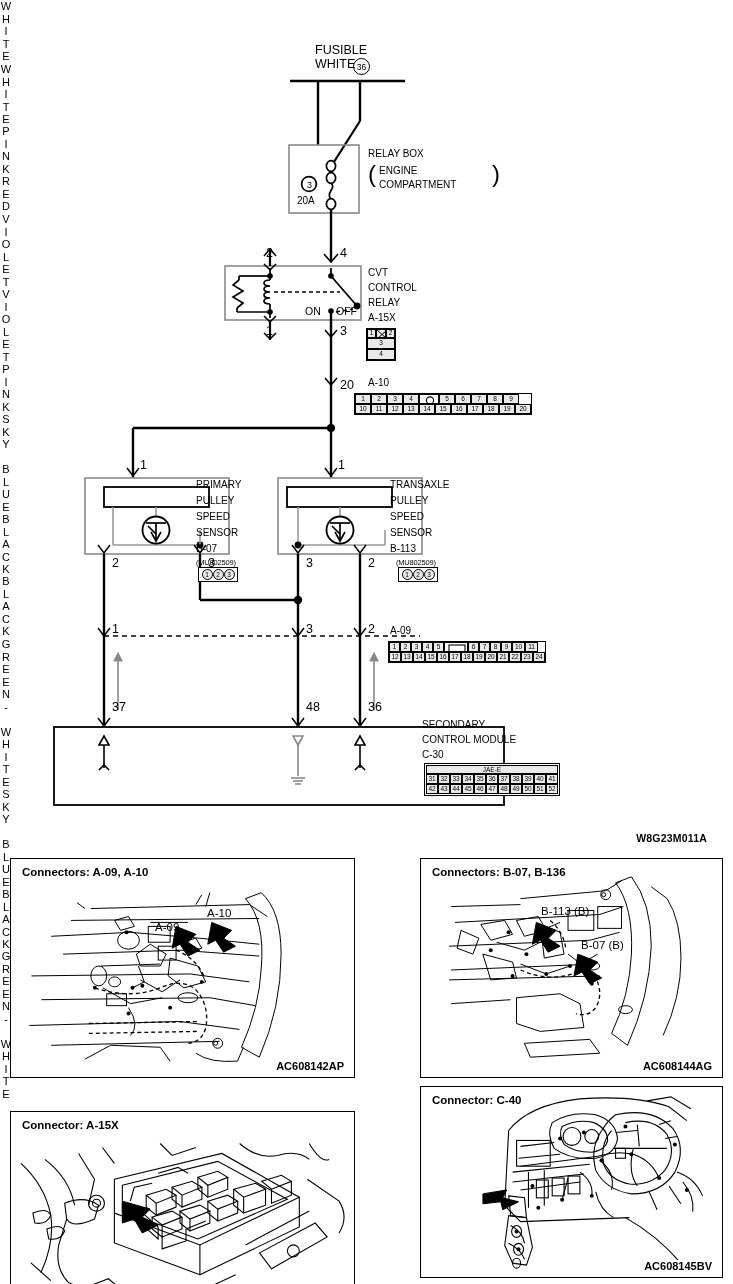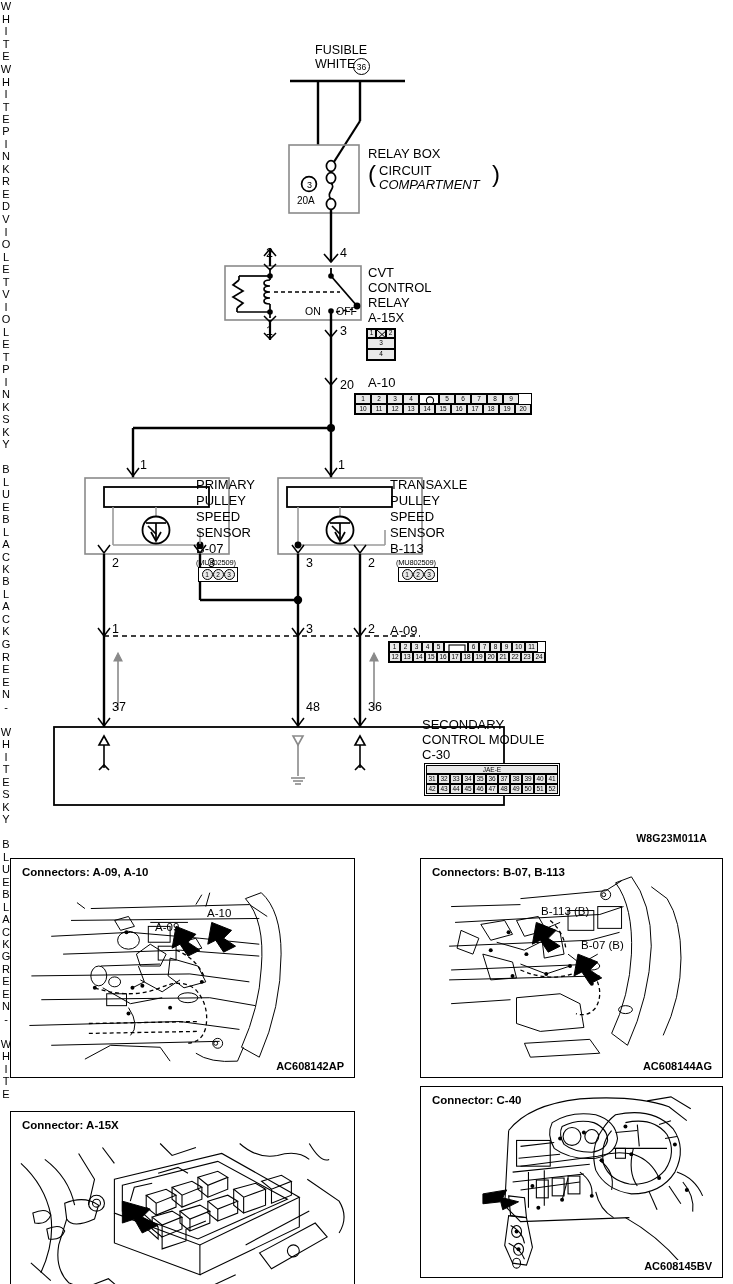--- a/index.html
+++ b/index.html
@@ -17,21 +17,21 @@
     position: absolute; left: 0; top: 6px; width: 733px;
     text-align: center;
     font-size: 11.5px; font-weight: bold; letter-spacing: 0.4px;
   }
 
   
   #schematic { position: absolute; left: 0; top: 0; width: 733px; height: 828px; }
 
   
   .lbl { position: absolute; font-size: 12.5px; line-height: 13.5px; white-space: pre; }
-  .lbl.blk { font-size: 13px; }
+  .lbl.blk { font-size: 10px; }
   .vert { writing-mode: vertical-rl; text-orientation: upright; letter-spacing: 0.5px; font-size: 11px; line-height: 11px; }
   .num { position: absolute; font-size: 12.5px; }
   .tiny { position: absolute; font-size: 7.5px; letter-spacing: -0.2px; }
   .onoff { position: absolute; font-size: 10.5px; }
 
   
   .pingrid { position: absolute; border: 1.6px solid #000; background: #fff; display: flex; flex-direction: column; }
   .pinrow { display: flex; }
   .pincell {
     border: 1px solid #000; background: #e9e9e9;
@@ -266,22 +266,22 @@
   <div class="lbl" style="left:315px; top:44px;">FUSIBLE</div>
   <div class="lbl" style="left:315px; top:58px;">WHITE</div>
   <div style="position:absolute; left:353px; top:58px; width:17px; height:17px; border:1.4px solid #000; border-radius:50%; font-size:8.5px; display:flex; align-items:center; justify-content:center;">36</div>
 
   <div class="vert" style="left:306px; top:96px;">WHITE</div>
   <div class="vert" style="left:348px; top:96px;">WHITE</div>
 
   <div class="lbl blk" style="left:368px; top:147px;">RELAY BOX</div>
   <div style="position:absolute; left:368px; top:164px; font-size:24px; line-height:20px;">(</div>
   <div style="position:absolute; left:492px; top:164px; font-size:24px; line-height:20px;">)</div>
-  <div class="lbl blk" style="left:379px; top:164px;">CIRCUIT</div>
-  <div class="lbl blk" style="left:379px; top:178px;font-style:italic;">COMPARTMENT</div>
+  <div class="lbl blk" style="left:379px; top:164px;">ENGINE</div>
+  <div class="lbl blk" style="left:379px; top:178px;">COMPARTMENT</div>
   <div style="position:absolute; left:303px; top:178px; width:13px; height:13px; font-size:9px; display:flex; align-items:center; justify-content:center;">3</div>
   <div class="lbl" style="left:297px; top:194px; font-size:10px;">20A</div>
   <div class="vert" style="left:319px; top:222px;">PINK</div>
 
   <div class="num" style="left:266px; top:246px;">2</div>
   <div class="num" style="left:266px; top:324px;">1</div>
   <div class="num" style="left:340px; top:246px;">4</div>
   <div class="num" style="left:340px; top:324px;">3</div>
   <div class="onoff" style="left:305px; top:305px;">ON</div>
   <div class="onoff" style="left:336px; top:305px;">OFF</div>
@@ -543,21 +543,21 @@
         <path d="M166,68 L186,76 L178,84 L190,92 L178,98 L170,86 L162,90 Z"></path>
         <path d="M202,64 L222,72 L214,80 L226,88 L214,94 L206,82 L198,86 Z"></path>
       </g>
     </svg>
     <div class="callout" style="left:144px; top:62px;">A-09</div>
     <div class="callout" style="left:196px; top:48px;">A-10</div>
     <div class="panel-code">AC608142AP</div>
   </div>
 
   <div class="panel" style="left:420px; top:858px; width:303px; height:220px;">
-    <div class="panel-title">Connectors: B-07, B-113</div>
+    <div class="panel-title">Connectors: B-07, B-136</div>
     <svg class="panel-art" viewBox="0 0 303 220">
       <g stroke="#000" fill="none" stroke-width="1">
         <path d="M100,40 L186,32 L202,22"></path>
         <path d="M100,46 L30,48"></path>
         <path d="M34,64 L180,56 L204,48"></path>
         <path d="M28,88 L170,82 L200,74"></path>
         <path d="M30,112 L176,106"></path>
         <path d="M28,122 L180,118"></path>
 
         <path d="M196,24 Q214,48 212,96 Q210,138 192,176 L208,188 Q230,140 232,88 Q232,44 212,18 Z"></path>

